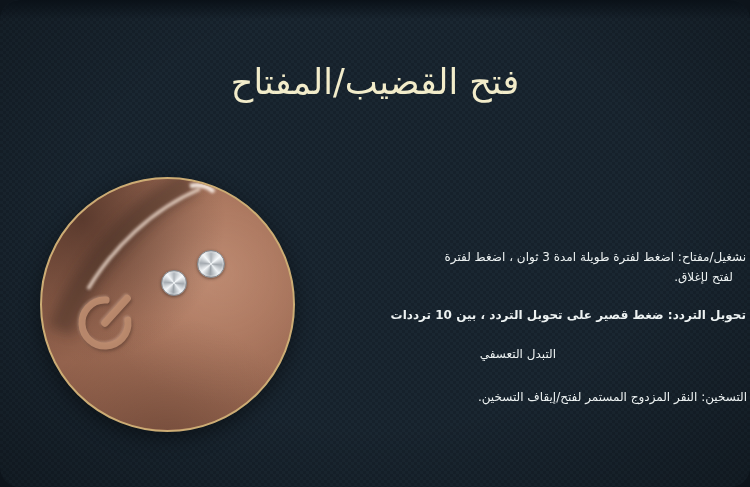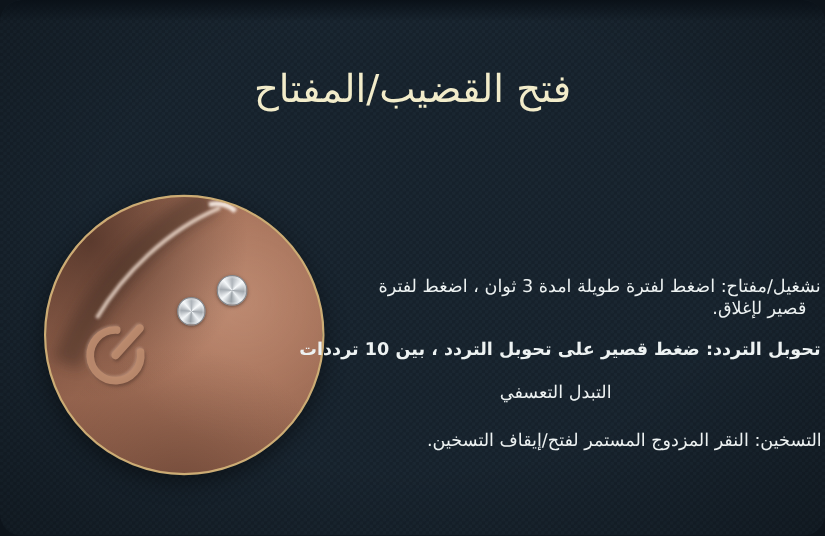--- a/index.html
+++ b/index.html
@@ -45,21 +45,21 @@
   .metal{
     position:absolute;border-radius:50%;border:1px solid #81868c;box-sizing:border-box;
     background:conic-gradient(#aeb4ba 0deg,#f7fafc 50deg,#a2a8ae 95deg,#eef2f5 140deg,#9aa1a7 185deg,#f3f6f8 230deg,#a5abb1 275deg,#f5f8fa 320deg,#aeb4ba 360deg);
     box-shadow:inset 0 0 0 2px rgba(255,255,255,.22), 0 1px 3px rgba(40,25,20,.5);
   }
   .metal-top{left:155px;top:71px;width:28px;height:28px;}
   .metal-bottom{left:119px;top:91px;width:26px;height:26px;}
   
   .line{
     position:absolute;margin:0;direction:rtl;text-align:center;white-space:nowrap;
-    color:var(--body-text,#edf2f2);font-size:16px;letter-spacing:.3px;
+    color:var(--body-text,#edf2f2);font-size:12px;letter-spacing:.3px;
   }
   .l1{top:250px;right:4px;}
   .l2{top:270px;right:17px;}
   .l3{top:308px;right:4px;font-weight:bold;}
   .l4{top:347px;right:194px;letter-spacing:3px;}
   .l5{top:390px;right:3px;}
 </style>
 </head>
 <body>
 
@@ -90,17 +90,17 @@
         <circle cx="37" cy="40" r="23" stroke-width="7" stroke-dasharray="92 32 1000"></circle>
         <line x1="37" y1="40" x2="37" y2="7" stroke-width="7.5"></line>
       </g>
     </svg>
 
     <div class="metal metal-top"></div>
     <div class="metal metal-bottom"></div>
   </div>
 
   <p class="line l1">نشغيل/مفتاح: اضغط لفترة طويلة امدة 3 ثوان ، اضغط لفترة</p>
-  <p class="line l2">قصير لإغلاق.</p>
+  <p class="line l2">لفتح لإغلاق.</p>
   <p class="line l3">تحوبل التردد: ضغط قصير على تحوبل التردد ، بين 10 ترددات</p>
   <p class="line l5">التسخين: النقر المزدوج المستمر لفتح/إيقاف التسخين.</p>
   <p class="line l4">التبدل التعسفي</p>
 </div>
 
 </body></html>

